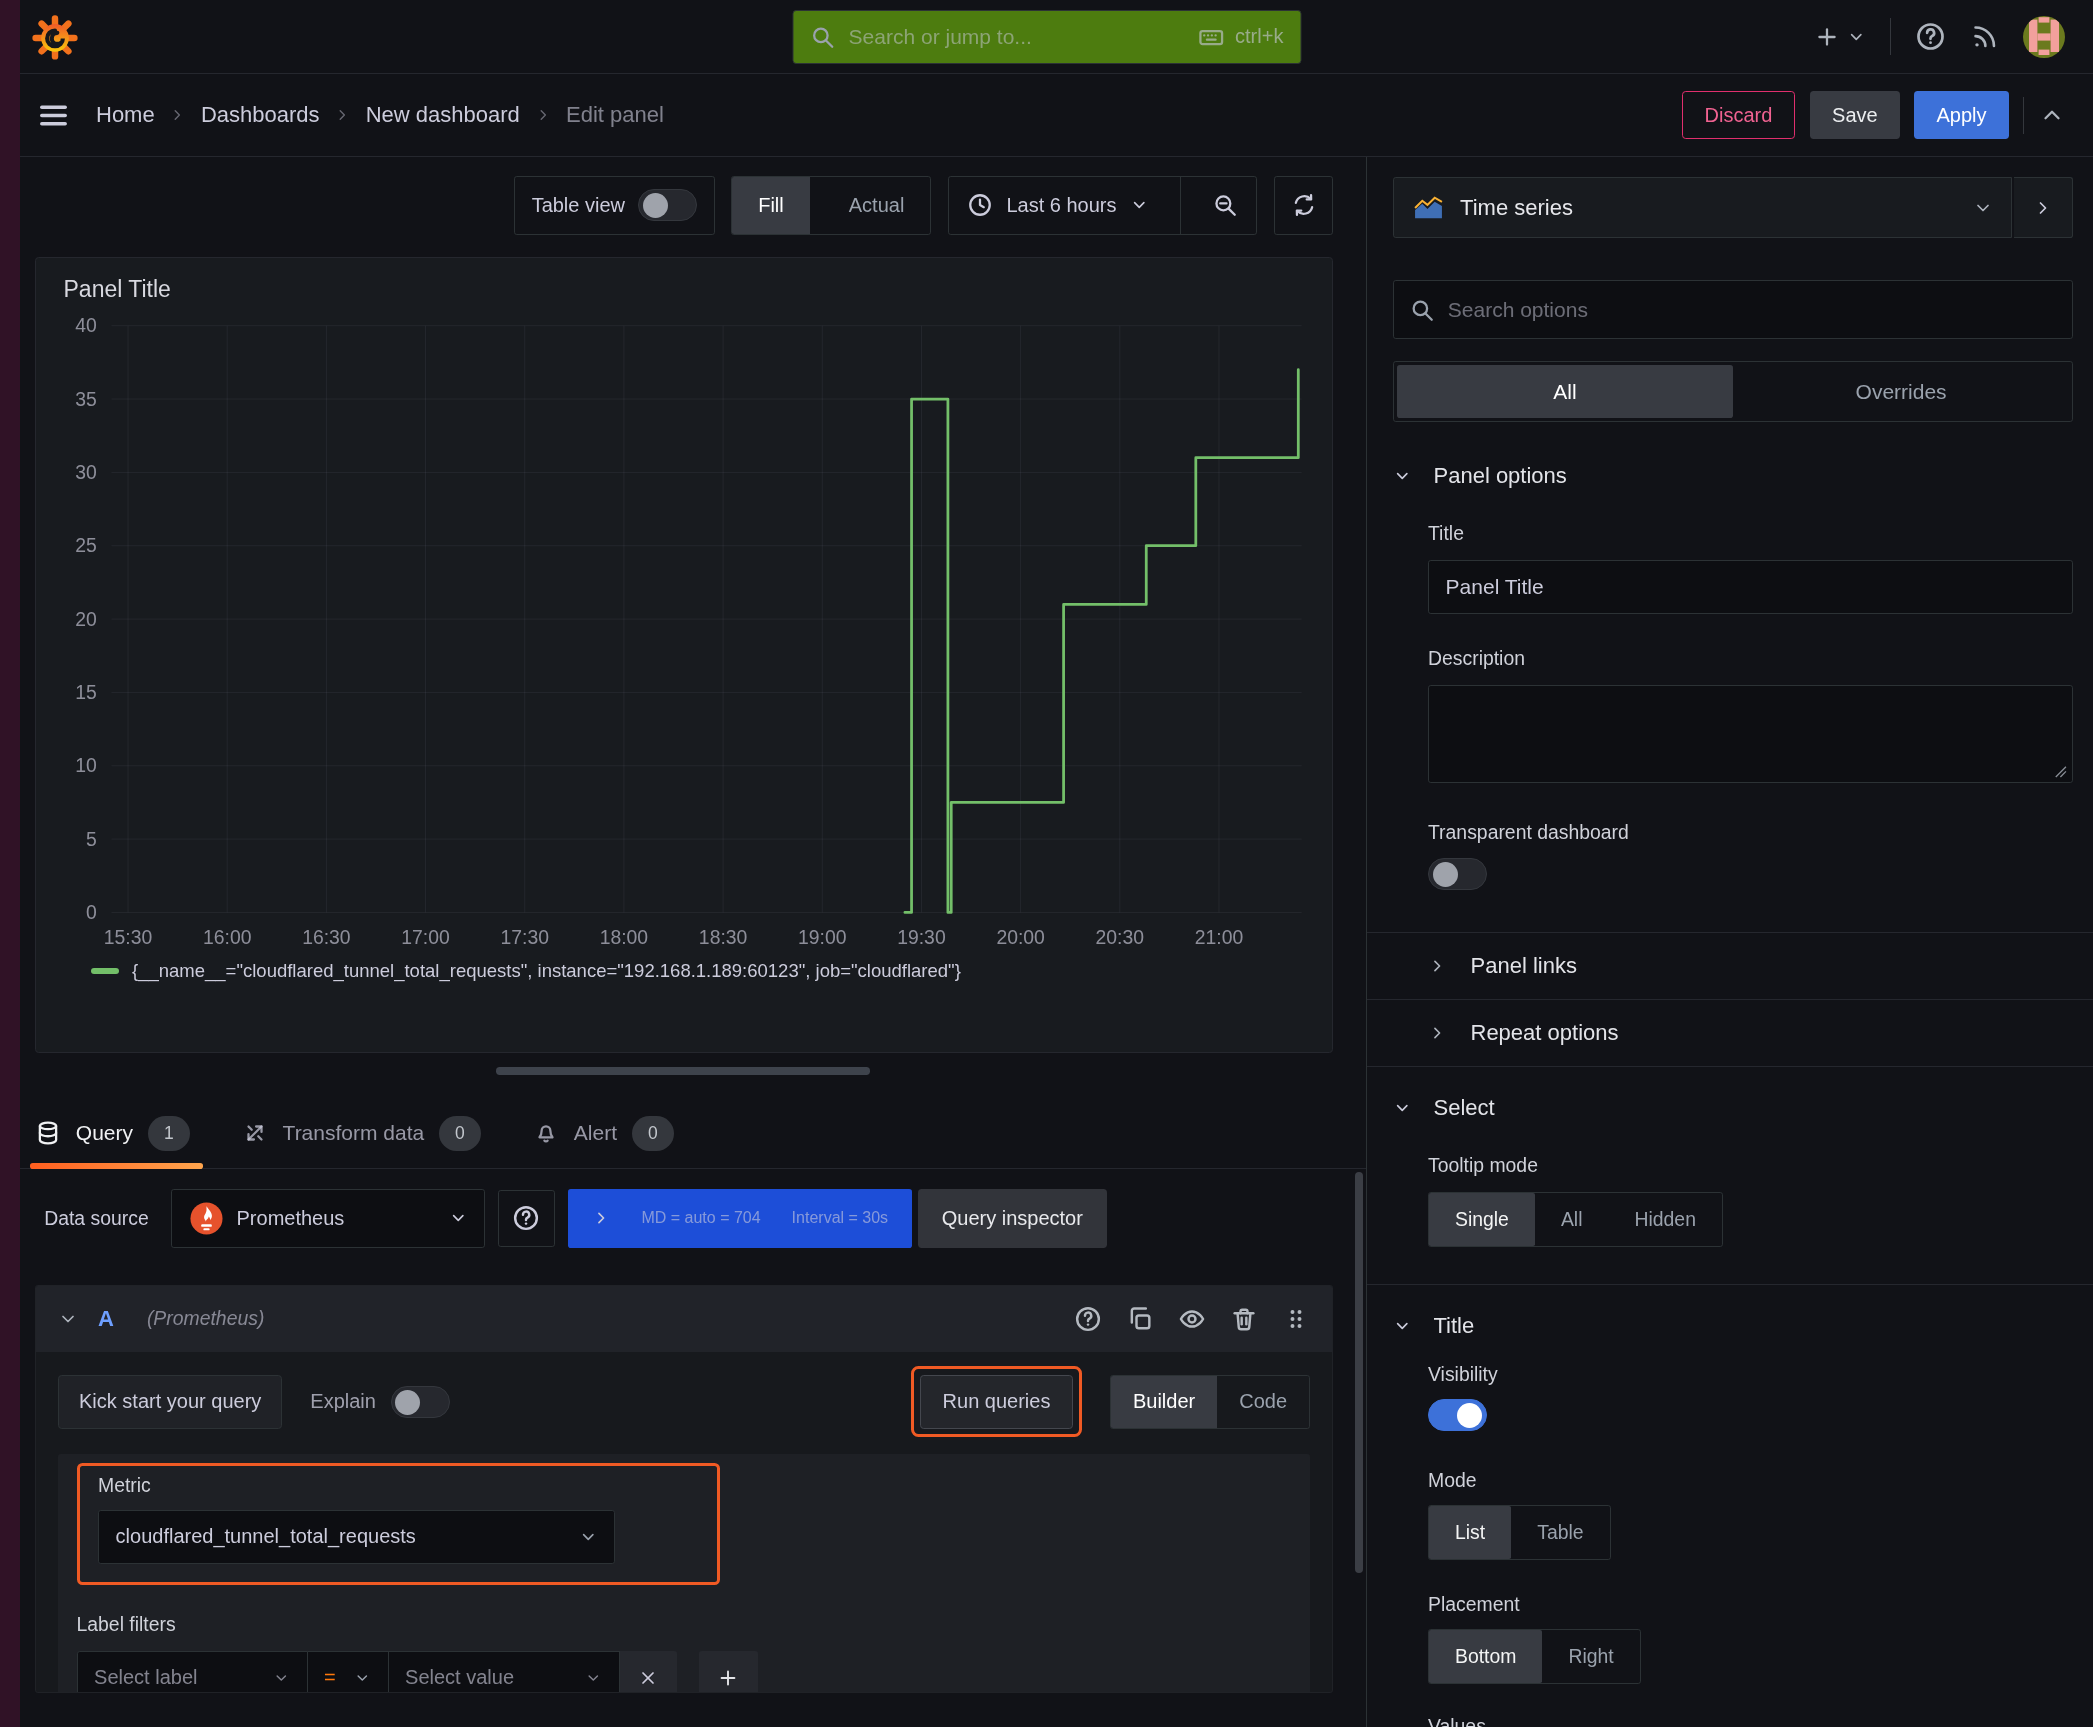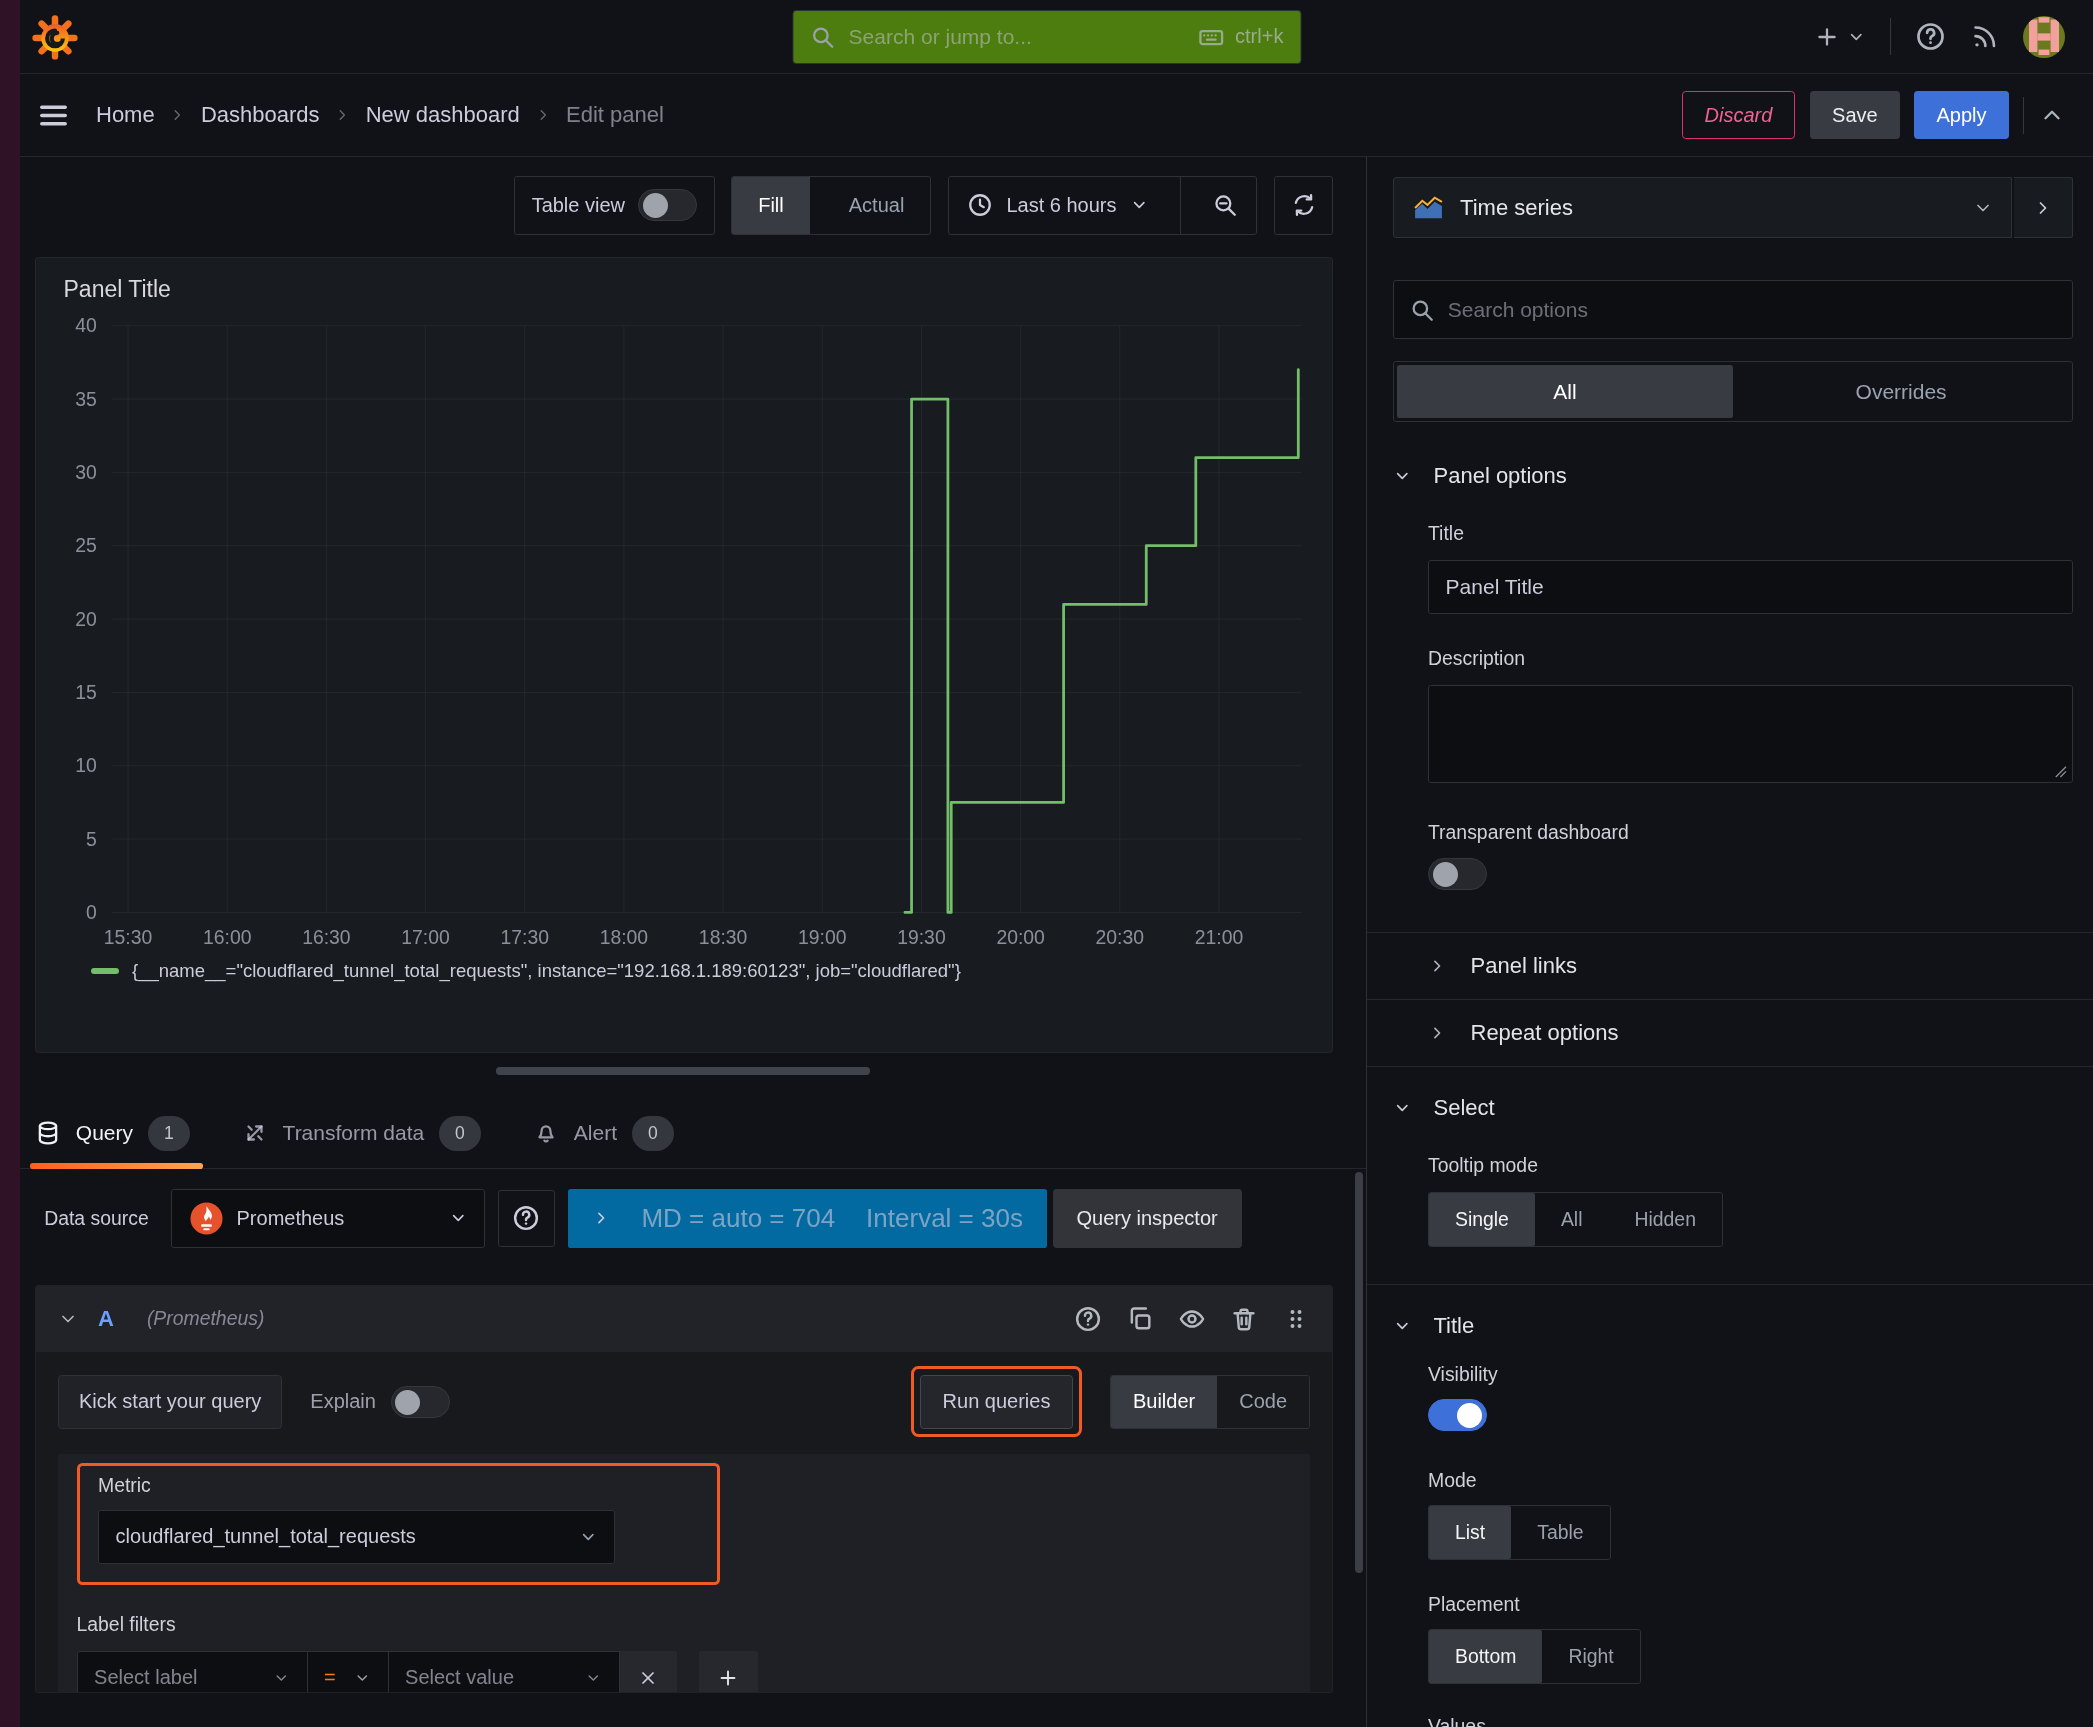--- a/index.html
+++ b/index.html
@@ -37,21 +37,21 @@
   .topbar-right { margin-left:auto; display:flex; align-items:center; gap:24px; color:#aeb4bd; }
   .avatar { width:42px; height:42px; border-radius:50%; overflow:hidden; flex:none; }
 
   
   .navbar { height:83px; display:flex; align-items:center; padding:0 28px 0 37px; border-bottom:0.9px solid #25272e; gap:26px; background:#111217; }
   .crumbs { display:flex; align-items:center; gap:14.8px; font-size:22px; }
   .crumbs .sep { color:rgba(204,204,220,0.45); }
   .crumb { color:#ccccdc; cursor:pointer; }
   .crumb.current { color:rgba(204,204,220,0.6); }
   .nav-actions { margin-left:auto; display:flex; align-items:center; gap:14.8px; }
-  .btn-discard { height:48px; padding:8px 22px; border:0.9px solid #e02f6d; color:#f06291; background:transparent; font-size:20px;font-style:italic; }
+  .btn-discard { height:48px; padding:8px 22px; border:0.9px solid #e02f6d; color:#f06291; background:transparent; font-size:20px; }
   .btn-save { height:48px; padding:0 22px; background:#383b42; color:#eceef0; font-size:20px; }
   .btn-apply { height:48px; padding:0 22px; background:#3d71d9; color:#ffffff; font-size:20px; }
 
   
   .main { display:flex; height:1571px; }
   .left-pane { flex:1; position:relative; overflow:hidden; }
   .sidebar { width:727px; border-left:0.9px solid #2c3235; padding:0 20px 0 26px; overflow:hidden; }
 
   
   .panel-toolbar { display:flex; align-items:center; justify-content:flex-end; gap:16.6px; margin:18.5px 33px 0 35px; height:59px; }
@@ -78,21 +78,21 @@
   .tabs-row { display:flex; align-items:center; gap:52px; margin-top:24px; padding:0 0 0 35px; height:70px; border-bottom:0.9px solid #25272e; }
   .tab { display:flex; align-items:center; gap:14.8px; font-size:21px; color:rgba(204,204,220,0.72); position:relative; height:100%; cursor:pointer; }
   .tab.active { color:#f1f2f4; }
   .tab.active .underline { position:absolute; bottom:-0.9px; left:-5.5px; right:-13px; height:5.5px; border-radius:2.8px; background:linear-gradient(90deg,#ff5e1f,#ffa54d); }
 
   
   .ds-row { display:flex; align-items:center; margin:20px 33px 0 35px; gap:13px; }
   .ds-label { font-size:19.4px; padding:0 9.2px; }
   .ds-select { height:59px; background:#0d0e12; border:0.9px solid #2c3235; border-radius:2.8px; display:flex; align-items:center; gap:13px; padding:0 16.6px; min-width:314px; font-size:20px; }
   .help-sq { width:57px; height:57px; border:0.9px solid #2c3235; border-radius:2.8px; display:flex; align-items:center; justify-content:center; color:#ccccdc; }
-  .ds-stats { height:59px; display:flex; align-items:center; gap:31px; background:#0369a1; border-radius:2.8px; padding:0 24px; color:rgba(204,204,220,0.6); font-size:26px; }
+  .ds-stats { height:59px; display:flex; align-items:center; gap:31px; background:#1d4ed8; border-radius:2.8px; padding:0 24px; color:rgba(204,204,220,0.6); font-size:16px; }
   .btn-inspector { height:59px; padding:0 24px; background:#32343a; color:#e8e9ec; font-size:20px; margin-left:-7.4px; }
 
   .query-card { margin:37px 33px 0 35px; background:#17191d; border:0.9px solid #202227; border-radius:2.8px; height:408px; overflow:hidden; }
   .qc-header { height:66px; background:#212329; display:flex; align-items:center; gap:20px; padding:0 22px; }
   .refid { color:#6e9fff; font-size:22px; font-weight:bold; }
   .refds { color:rgba(204,204,220,0.6); font-style:italic; font-size:19.4px; margin-left:13px; }
   .qc-icons { margin-left:auto; display:flex; align-items:center; gap:24px; color:#b4b9c0; }
   .kick-row { display:flex; align-items:center; margin:14.8px 22px 0 22px; gap:28px; }
   .btn-kick { height:54px; padding:0 20px; background:#202227; border:0.9px solid #2c3235; color:#ccccdc; font-size:20px; }
   .explain { display:flex; align-items:center; gap:14.8px; color:rgba(204,204,220,0.75); font-size:20px; }

